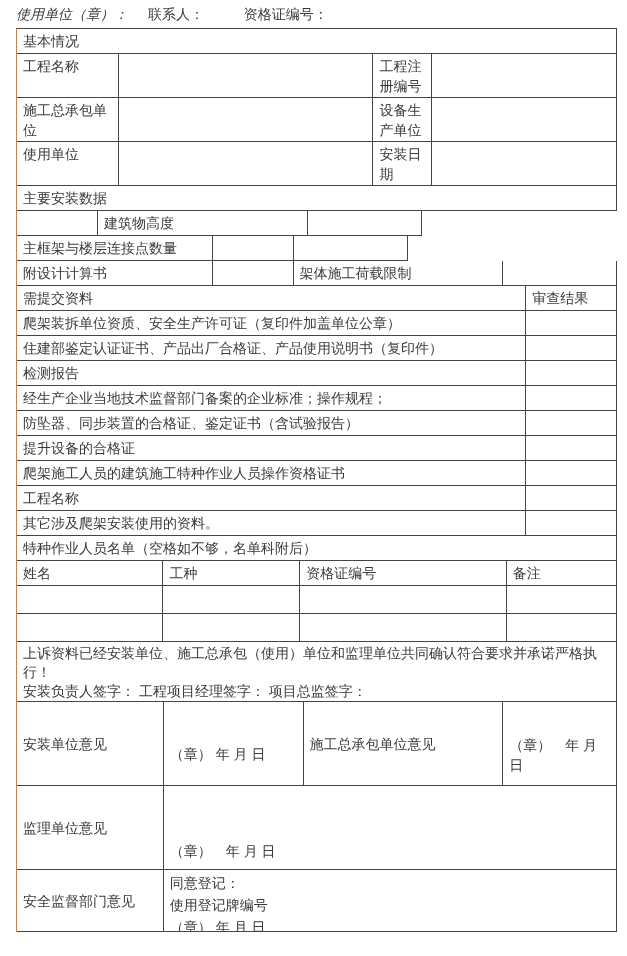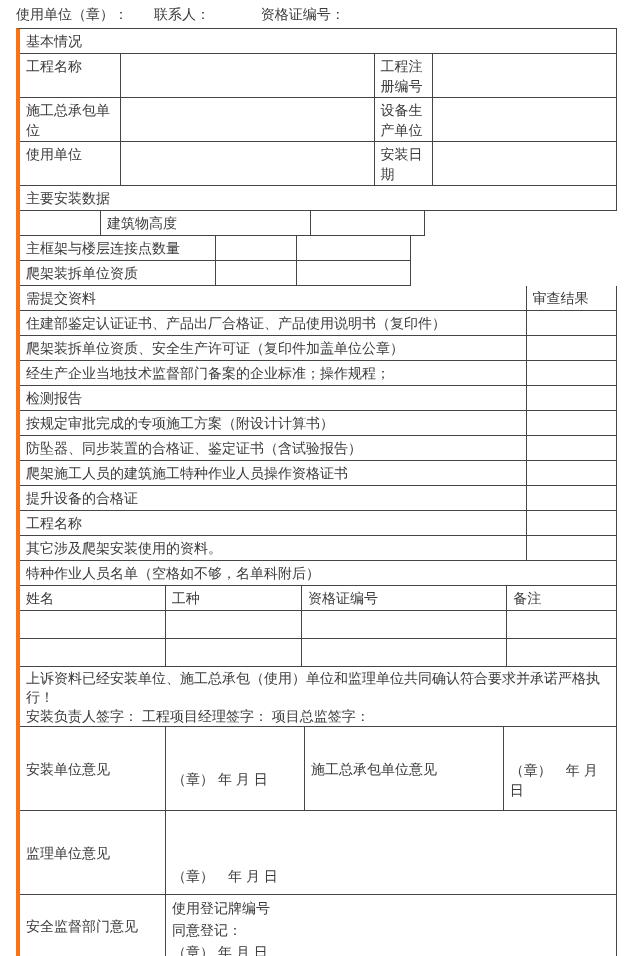--- a/index.html
+++ b/index.html
@@ -4,23 +4,23 @@
 <style>
   * { margin:0; padding:0; box-sizing:border-box; }
   html,body { background:#ffffff; }
   body {
     width:627px; height:956px;
     font-family:"Liberation Sans","DejaVu Sans",sans-serif;
     font-size:14px; color:#3a3a3a; overflow:hidden;
   }
   .page { padding:5px 0 0 16px; }
   .topline { line-height:18px; margin-bottom:5px; white-space:nowrap; }
-  .topline .gap1 { margin-right:22px; }
-  .topline .gap2 { margin-right:47px; }
-  .tbl { width:601px; border-top:1px solid #454545; border-left:4px solid #f97316; }
+  .topline .gap1 { margin-right:16px;font-style:italic; }
+  .topline .gap2 { margin-right:36px; }
+  .tbl { width:601px; border-top:1px solid #454545; border-left:1px solid #f97316; }
   .row { display:flex; }
   .cell {
     border-right:1px solid #454545; border-bottom:1px solid #454545;
     padding:2px 6px; line-height:20px; overflow:hidden;
   }
   
   .c-full{width:601px}
   .c-b1{width:102px}.c-b2{width:255px}.c-b3{width:59px}.c-b4{width:185px}
   .c-d1{width:196px}.c-d2{width:81px}.c-d3{width:210px}.c-d4{width:114px}
   .c-doc{width:510px}.c-res{width:91px}
@@ -80,59 +80,56 @@
       <div class="cell c-d2"></div>
       <div class="cell c-d3">建筑物高度</div>
       <div class="cell c-d4"></div>
     </div>
     <div class="row h25">
       <div class="cell c-d1">主框架与楼层连接点数量</div>
       <div class="cell c-d2"></div>
       <div class="cell c-d4"></div>
     </div>
     <div class="row h25">
-      <div class="cell c-d1">爬架装拆单位资质</div>
+      <div class="cell c-d1">附设计计算书</div>
       <div class="cell c-d2"></div>
+      <div class="cell c-d3">架体施工荷载限制</div>
       <div class="cell c-d4"></div>
     </div>
 
     <div class="row h25">
       <div class="cell c-doc">需提交资料</div>
       <div class="cell c-res">审查结果</div>
     </div>
     <div class="row h25">
+      <div class="cell c-doc">爬架装拆单位资质、安全生产许可证（复印件加盖单位公章）</div>
+      <div class="cell c-res"></div>
+    </div>
+    <div class="row h25">
       <div class="cell c-doc">住建部鉴定认证证书、产品出厂合格证、产品使用说明书（复印件）</div>
       <div class="cell c-res"></div>
     </div>
     <div class="row h25">
-      <div class="cell c-doc">爬架装拆单位资质、安全生产许可证（复印件加盖单位公章）</div>
+      <div class="cell c-doc">检测报告</div>
       <div class="cell c-res"></div>
     </div>
     <div class="row h25">
       <div class="cell c-doc">经生产企业当地技术监督部门备案的企业标准；操作规程；</div>
       <div class="cell c-res"></div>
     </div>
     <div class="row h25">
-      <div class="cell c-doc">检测报告</div>
-      <div class="cell c-res"></div>
-    </div>
-    <div class="row h25">
-      <div class="cell c-doc">按规定审批完成的专项施工方案（附设计计算书）</div>
-      <div class="cell c-res"></div>
-    </div>
-    <div class="row h25">
       <div class="cell c-doc">防坠器、同步装置的合格证、鉴定证书（含试验报告）</div>
       <div class="cell c-res"></div>
     </div>
     <div class="row h25">
-      <div class="cell c-doc">爬架施工人员的建筑施工特种作业人员操作资格证书</div>
+      <div class="cell c-doc">提升设备的合格证</div>
       <div class="cell c-res"></div>
     </div>
     <div class="row h25">
-      <div class="cell c-doc">提升设备的合格证</div>
+      <div class="cell c-doc">爬架施工人员的建筑施工特种作业人员操作资格证书</div>
       <div class="cell c-res"></div>
     </div>
     <div class="row h25">
       <div class="cell c-doc">工程名称</div>
       <div class="cell c-res"></div>
     </div>
     <div class="row h25">
       <div class="cell c-doc">其它涉及爬架安装使用的资料。</div>
       <div class="cell c-res"></div>
     </div>
@@ -172,20 +169,20 @@
       <div class="cell c-o3 v-mid">施工总承包单位意见</div>
       <div class="cell c-o4 v-stamp2">（章）　年 月 日</div>
     </div>
     <div class="row h84">
       <div class="cell c-o1 v-mid">监理单位意见</div>
       <div class="cell c-ow v-bottom">（章）　年 月 日</div>
     </div>
     <div class="row h62">
       <div class="cell c-o1 v-mid">安全监督部门意见</div>
       <div class="cell c-ow reg-lines">
+        <div>同意登记：</div>
         <div>使用登记牌编号</div>
-        <div>同意登记：</div>
         <div>（章） 年 月 日</div>
       </div>
     </div>
 
   </div>
 </div>
 
 </body></html>

